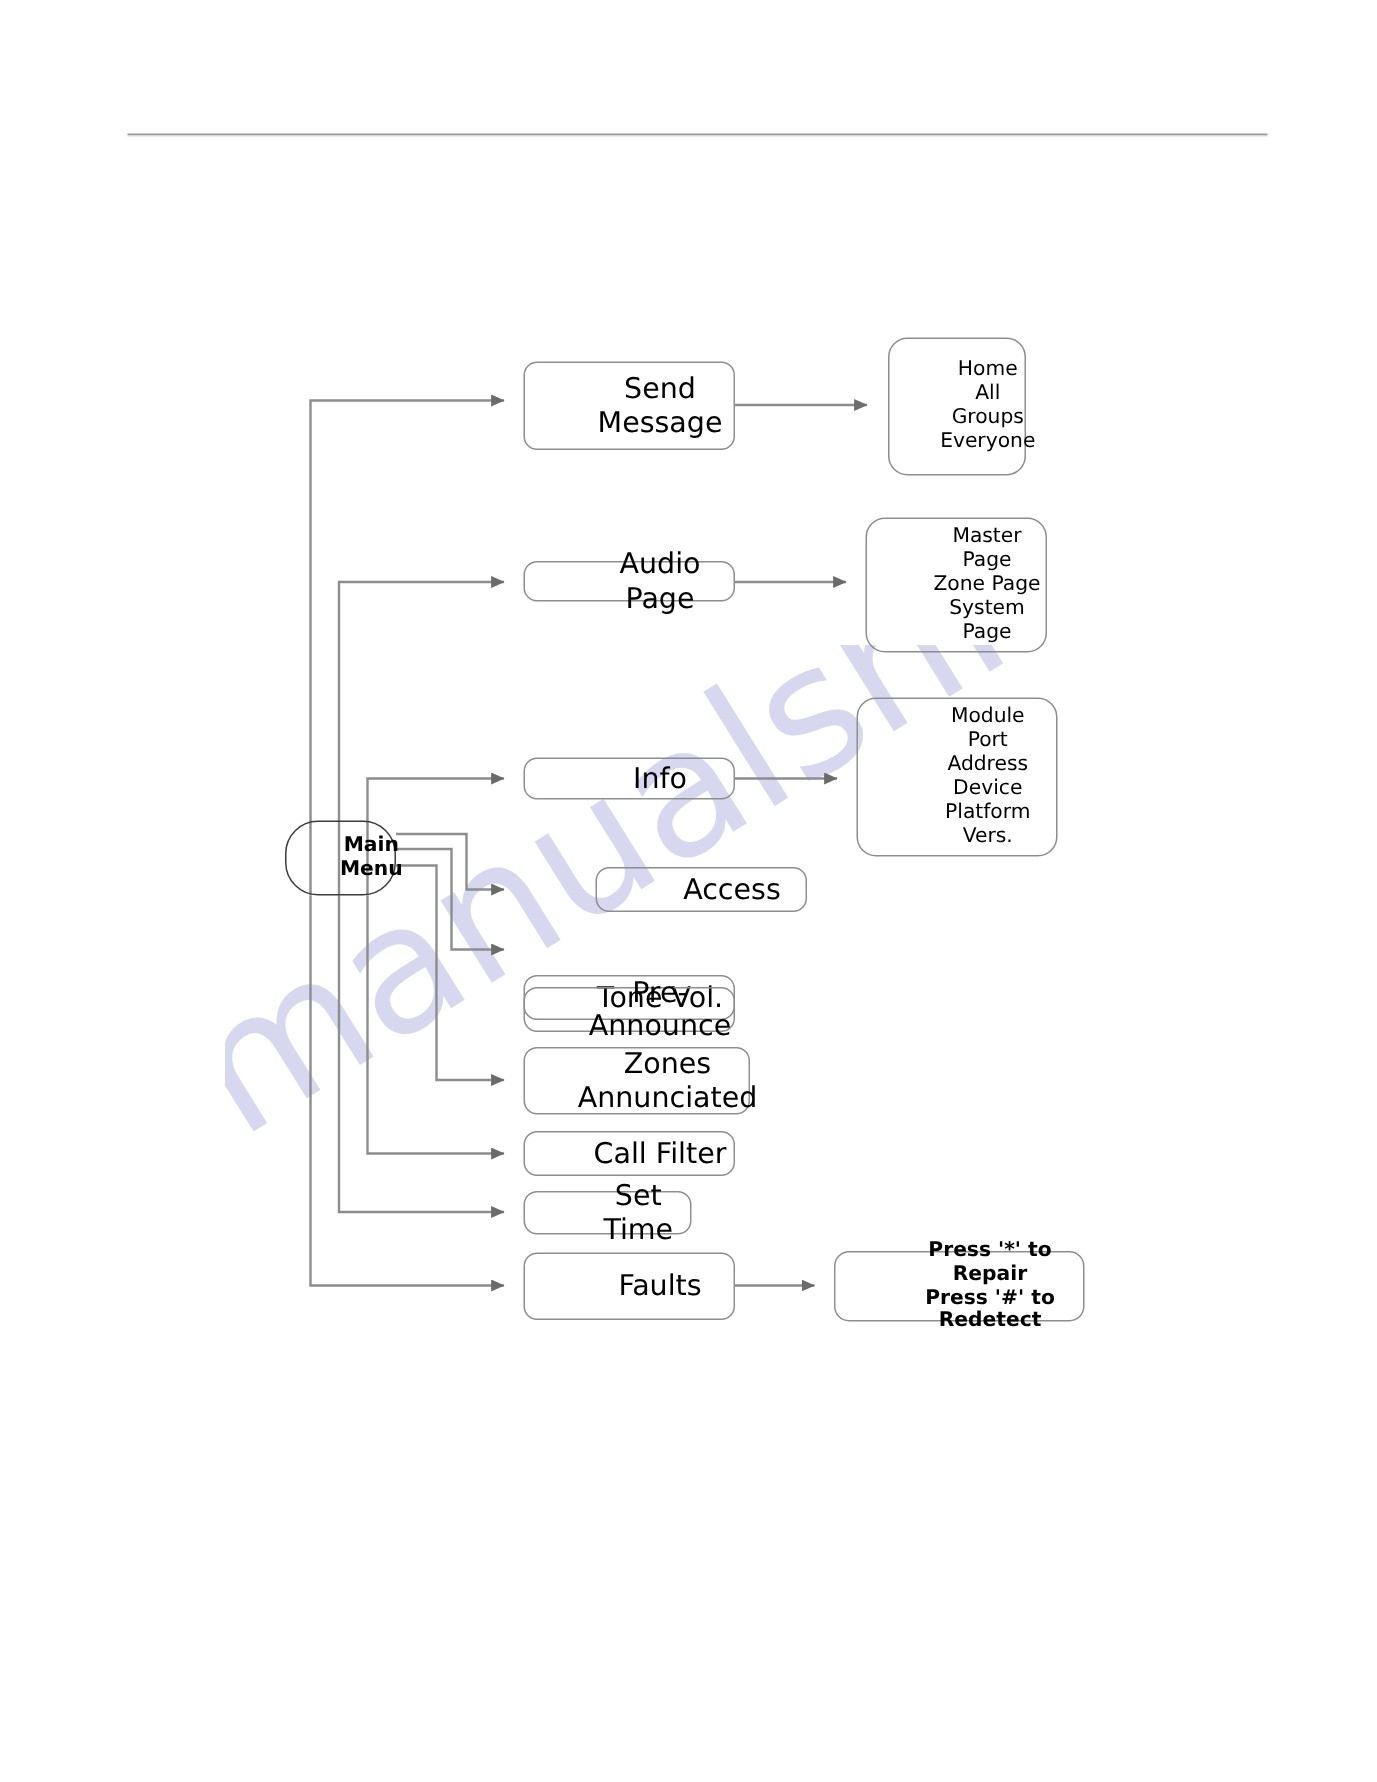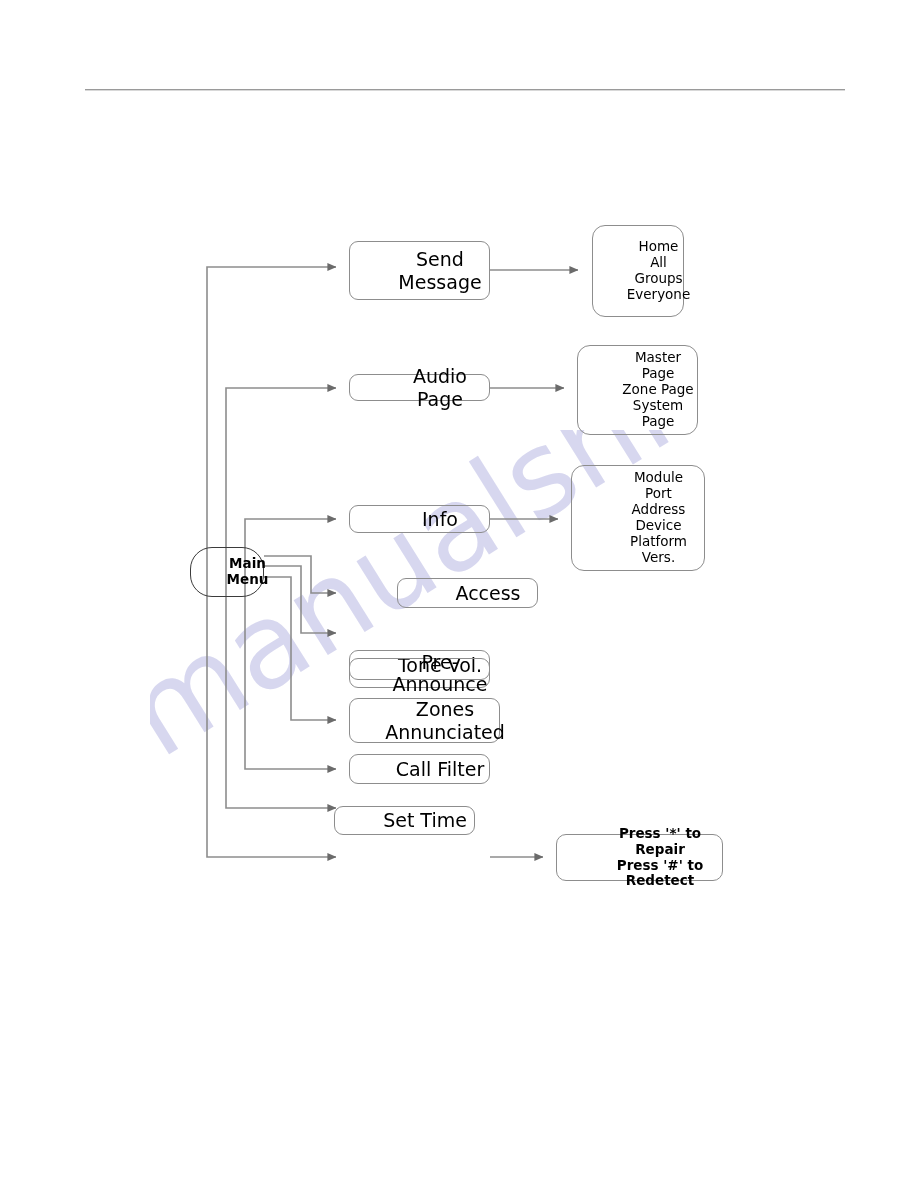--- a/index.html
+++ b/index.html
@@ -147,22 +147,23 @@
 
   <div class="node menu-item" style="left:349px; top:650px; width:141px; height:30px;">Tone Vol.</div>
 
   <div class="node menu-item" style="left:349px; top:658px; width:141px; height:30px;">Pre-Announce</div>
 
   <div class="node menu-item" style="left:349px; top:698px; width:151px; height:45px;">Zones
 Annunciated</div>
 
   <div class="node menu-item" style="left:349px; top:754px; width:141px; height:30px;">Call Filter</div>
 
-  <div class="node menu-item" style="left:334px; top:794px; width:141px; height:29px;margin-top:12px;">Set Time</div>
+  <div class="node menu-item" style="left:349px; top:794px; width:112px; height:29px;">Set Time</div>
 
+  <div class="node menu-item" style="left:349px; top:835px; width:141px; height:45px;">Faults</div>
 
   <div class="node detail" style="left:592px; top:225px; width:92px; height:92px;">Home
 All
 Groups
 Everyone</div>
 
   <div class="node detail" style="left:577px; top:345px; width:121px; height:90px;">Master Page
 Zone Page
 System Page</div>
 

